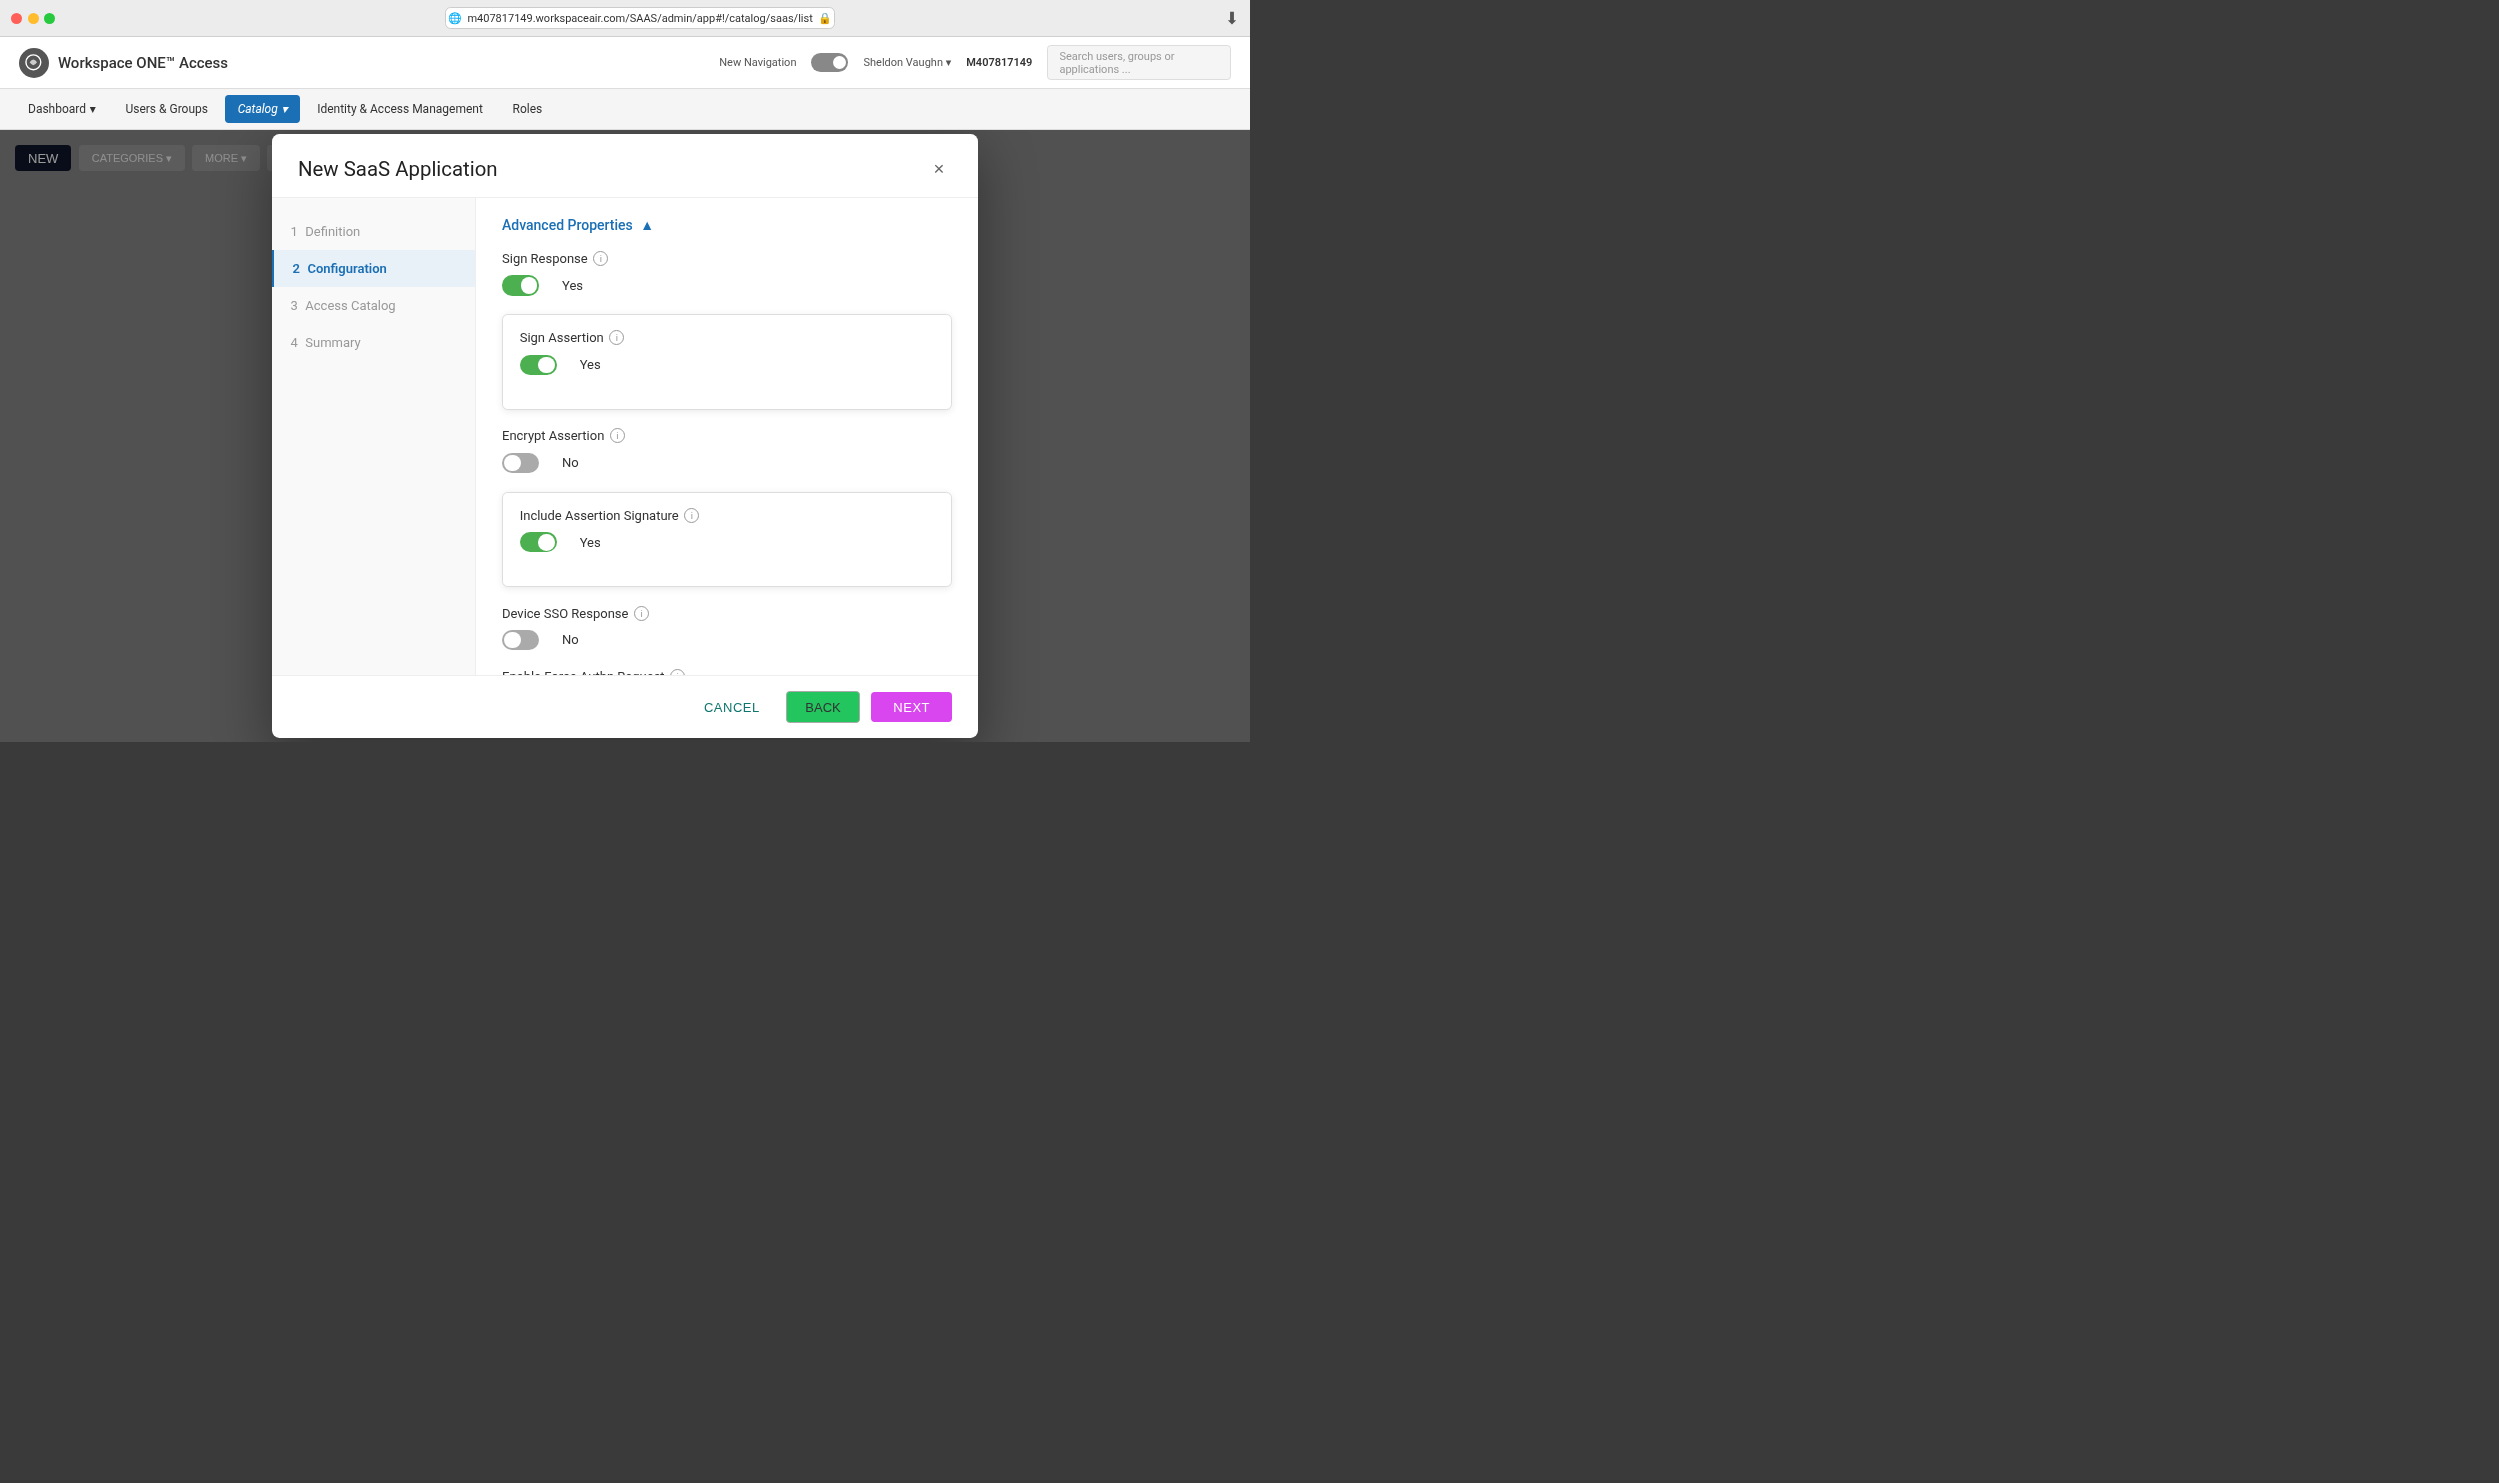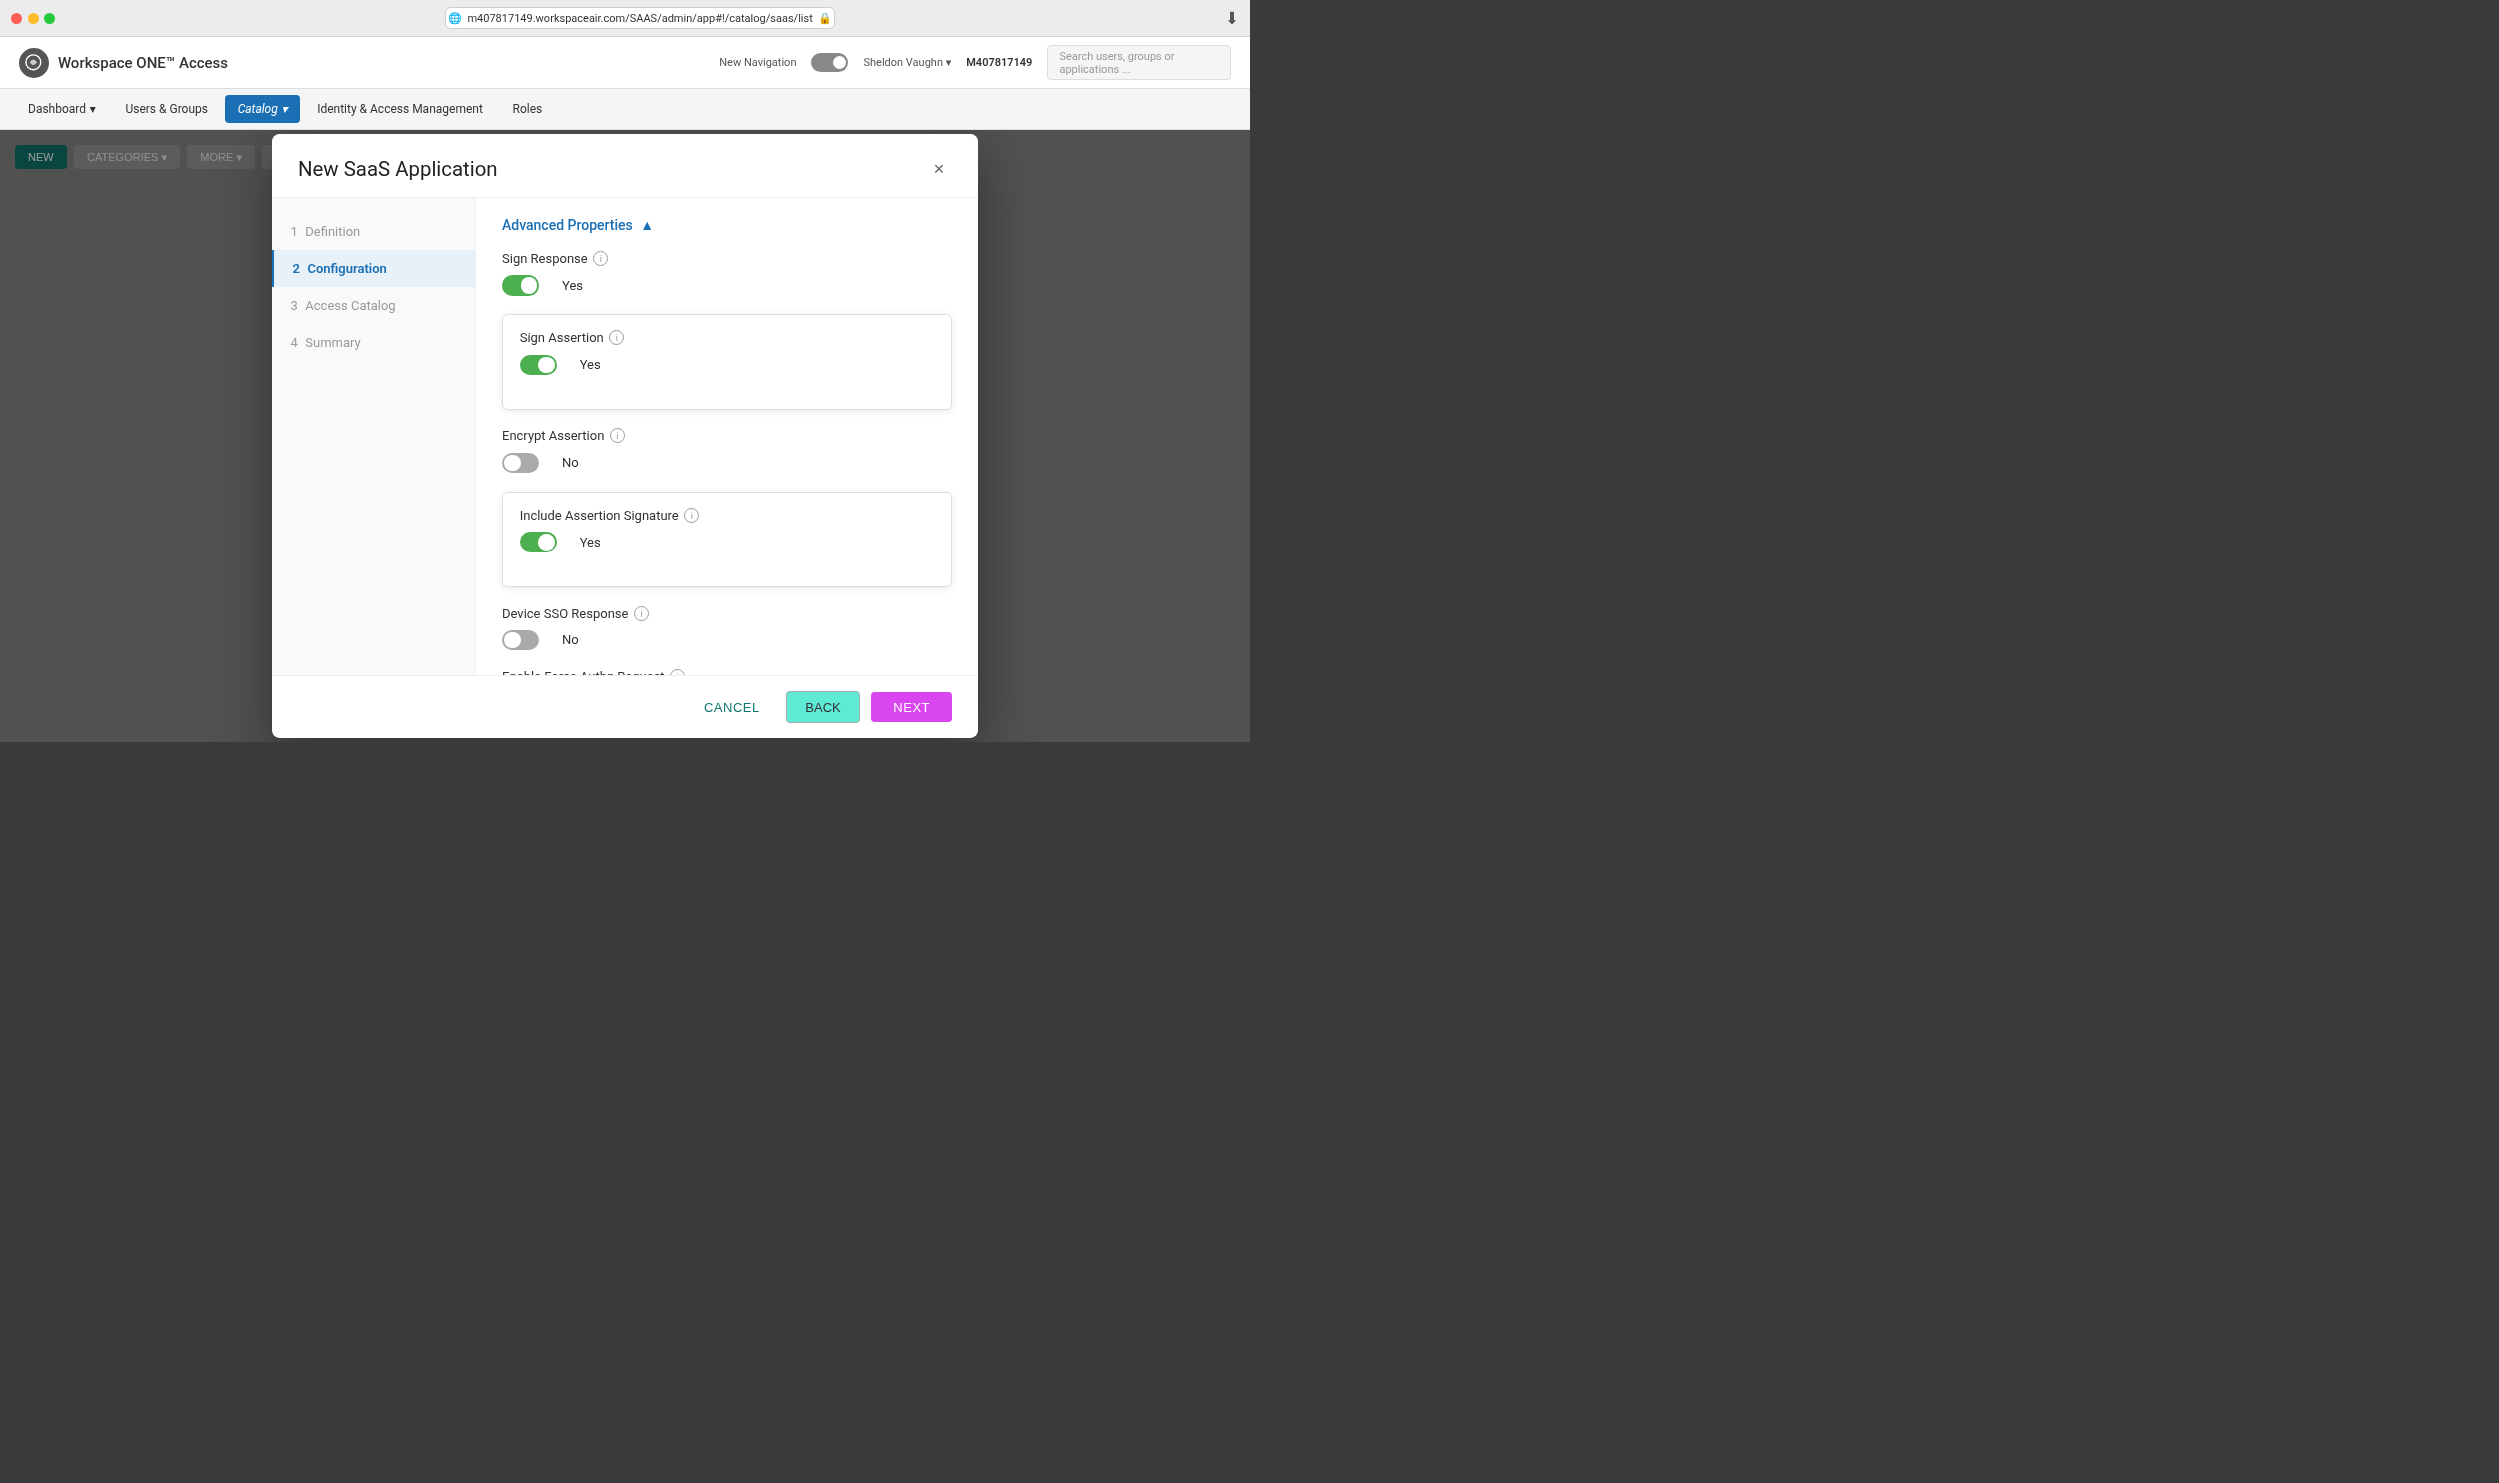--- a/index.html
+++ b/index.html
@@ -147,26 +147,26 @@
     
     .bg-list {
       padding: 15px;
     }
     .bg-toolbar {
       display: flex;
       gap: 7.4px;
       margin-bottom: 11px;
     }
     .bg-btn {
-      background: #0f766e;
+      background: #0f172a;
       color: white;
       border: none;
       padding: 5.6px 13px;
       border-radius: 3.7px;
-      font-size: 11px;
+      font-size: 13px;
       cursor: pointer;
     }
     .bg-btn-outline {
       background: #999;
       color: #eee;
       border: none;
       padding: 5.6px 13px;
       border-radius: 3.7px;
       font-size: 11px;
     }
@@ -349,21 +349,21 @@
       background: none;
       border: none;
       color: #0f766e;
       font-size: 13px;
       font-weight: 500;
       cursor: pointer;
       padding: 7.4px 15px;
       letter-spacing: 0.5px;
     }
     .btn-back {
-      background: #5eead4;
+      background: #22c55e;
       border: 0.9px solid #aaa;
       color: #333;
       font-size: 13px;
       padding: 7.4px 18.6px;
       border-radius: 3.7px;
       cursor: pointer;
     }
     .btn-next {
       background: #d946ef;
       border: none;

